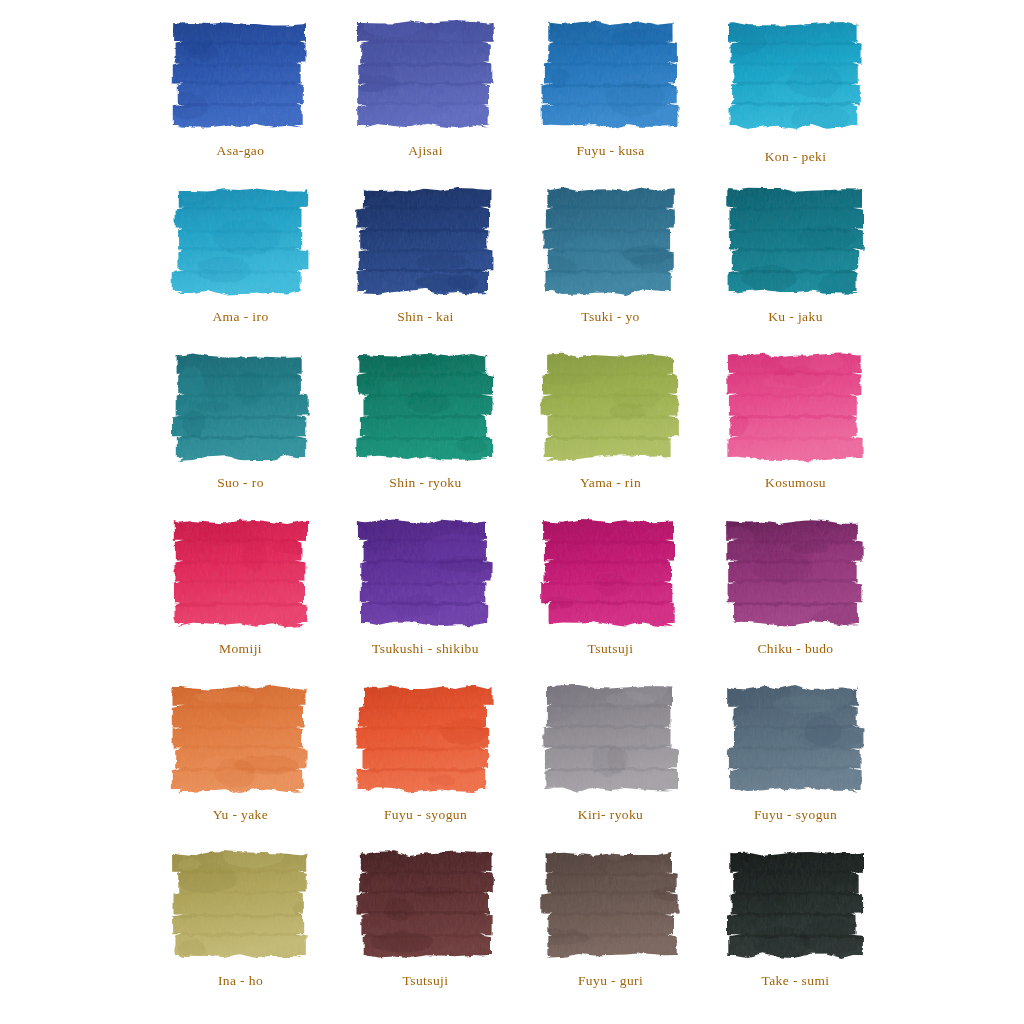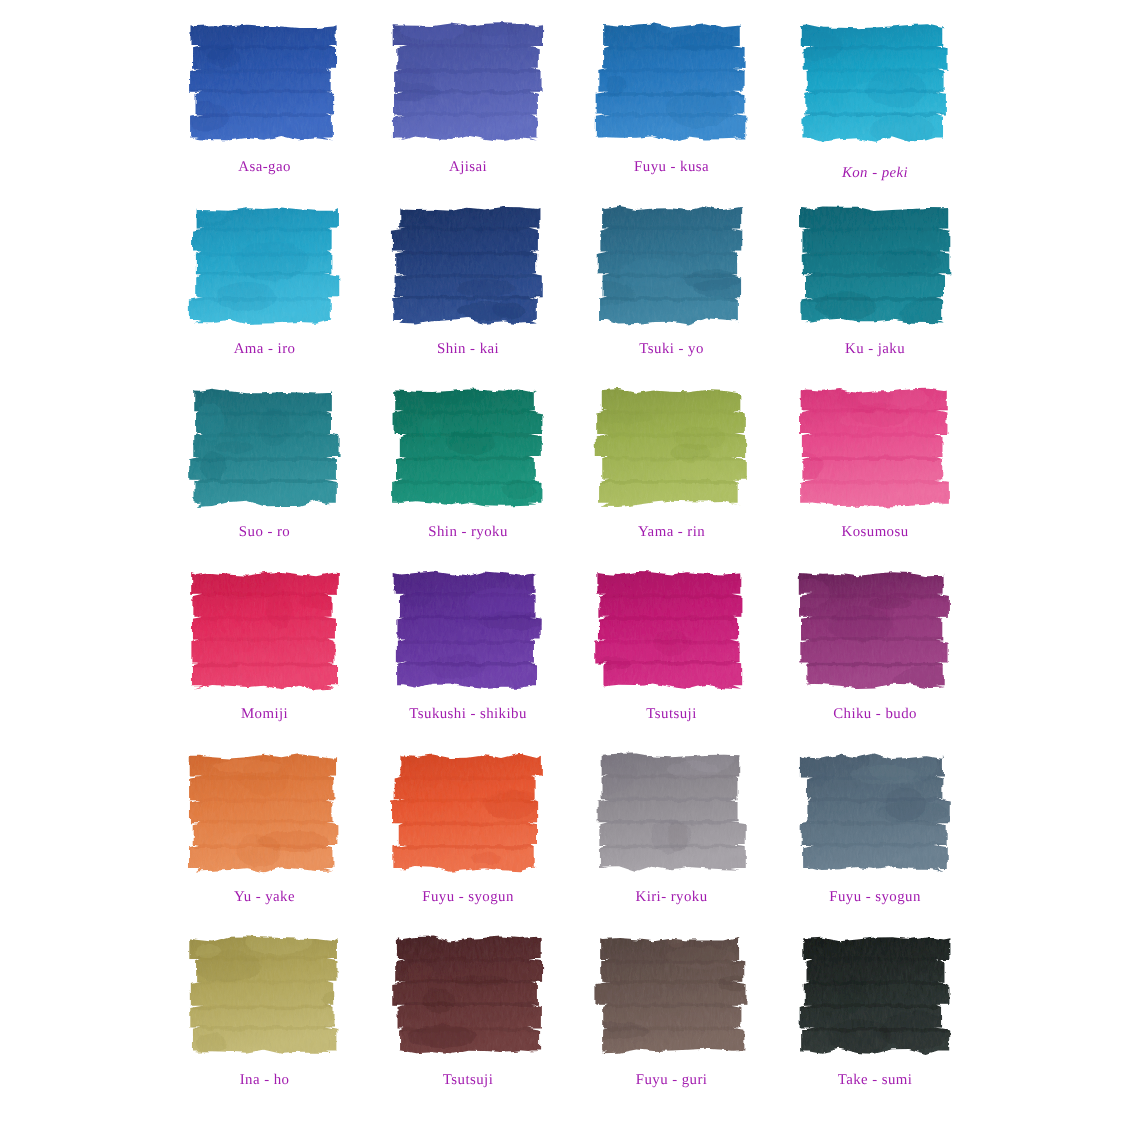--- a/index.html
+++ b/index.html
@@ -55,27 +55,27 @@
   }
   .swatch svg {
     display: block;
     width: 148px;
     height: 122px;
   }
   .label {
     margin-top: 8px;
     font-size: 13.5px;
     letter-spacing: 0.4px;
-    color: #a21caf;
+    color: #a16207;
     white-space: nowrap;
     text-align: center;
     line-height: 1.1;
   }
   
-  .cell.drop .label { margin-top: 14px; font-style: italic; }
+  .cell.drop .label { margin-top: 14px; }
 </style>
 </head>
 <body>
 
 <div id="sheet">
   <div class="grid" id="grid">
       <div class="cell"></div>
       <div class="cell"></div>
       <div class="cell"></div>
       <div class="cell"></div>

